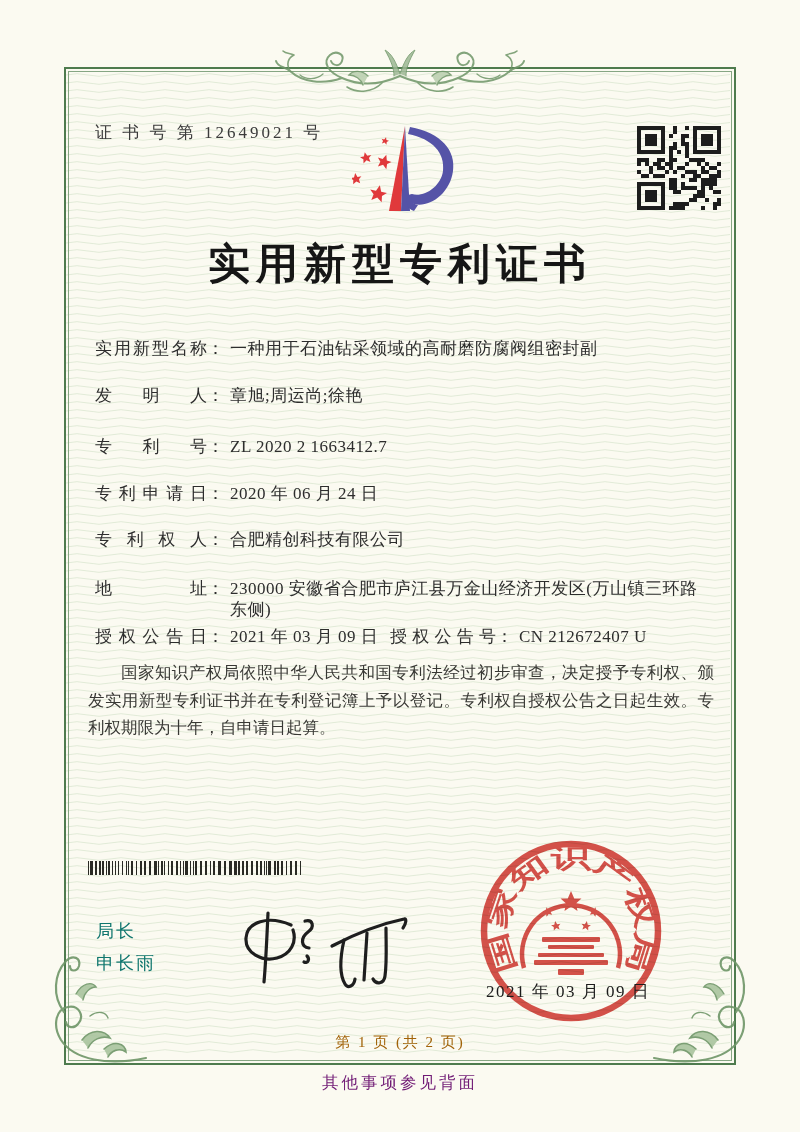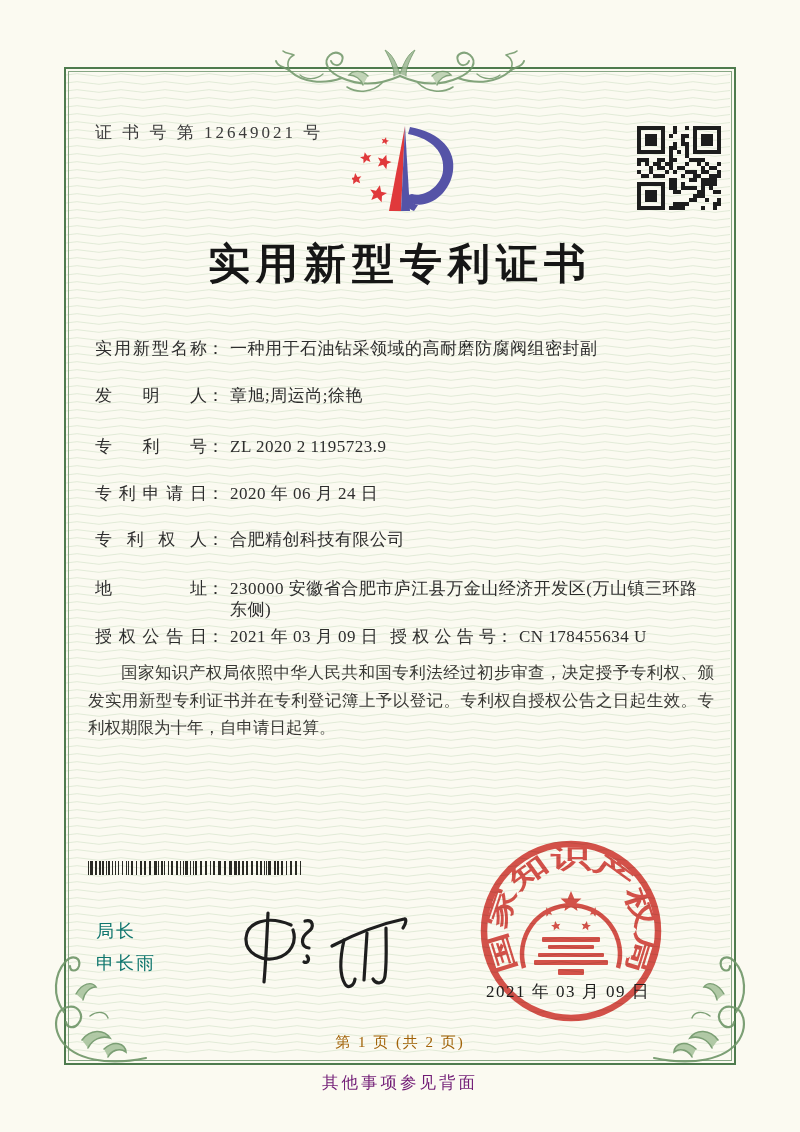--- a/index.html
+++ b/index.html
@@ -457,35 +457,35 @@
 
 <div class="abs title">实用新型专利证书</div>
 
 <div class="abs frow" style="top:338px;">
   <span class="flabel">实用新型名称</span><span class="fcolon">：</span><span class="fvalue">一种用于石油钻采领域的高耐磨防腐阀组密封副</span>
 </div>
 <div class="abs frow" style="top:385px;">
   <span class="flabel">发明人</span><span class="fcolon">：</span><span class="fvalue">章旭;周运尚;徐艳</span>
 </div>
 <div class="abs frow" style="top:436px;">
-  <span class="flabel">专利号</span><span class="fcolon">：</span><span class="fvalue">ZL 2020 2 1195723.9</span>
+  <span class="flabel">专利号</span><span class="fcolon">：</span><span class="fvalue">ZL 2020 2 1663412.7</span>
 </div>
 <div class="abs frow" style="top:483px;">
   <span class="flabel">专利申请日</span><span class="fcolon">：</span><span class="fvalue">2020 年 06 月 24 日</span>
 </div>
 <div class="abs frow" style="top:529px;">
   <span class="flabel">专利权人</span><span class="fcolon">：</span><span class="fvalue">合肥精创科技有限公司</span>
 </div>
 <div class="abs frow" style="top:578px;">
   <span class="flabel">地址</span><span class="fcolon">：</span><span class="fvalue" style="max-width:478px;">230000 安徽省合肥市庐江县万金山经济开发区(万山镇三环路东侧)</span>
 </div>
 <div class="abs frow" style="top:626px;">
   <span class="flabel">授权公告日</span><span class="fcolon">：</span><span class="fvalue">2021 年 03 月 09 日</span>
   <span class="grant2">
-    <span class="flabel">授权公告号</span><span class="fcolon">：</span><span class="fvalue">CN 178455634 U</span>
+    <span class="flabel">授权公告号</span><span class="fcolon">：</span><span class="fvalue">CN 212672407 U</span>
   </span>
 </div>
 
 <div class="abs bodytext">
   <p>国家知识产权局依照中华人民共和国专利法经过初步审查，决定授予专利权、颁发实用新型专利证书并在专利登记簿上予以登记。专利权自授权公告之日起生效。专利权期限为十年，自申请日起算。</p>
 </div>
 
 <div class="abs barcode" id="barcode">
     <i style="left:0px;width:1px"></i>
     <i style="left:2px;width:3px"></i>

